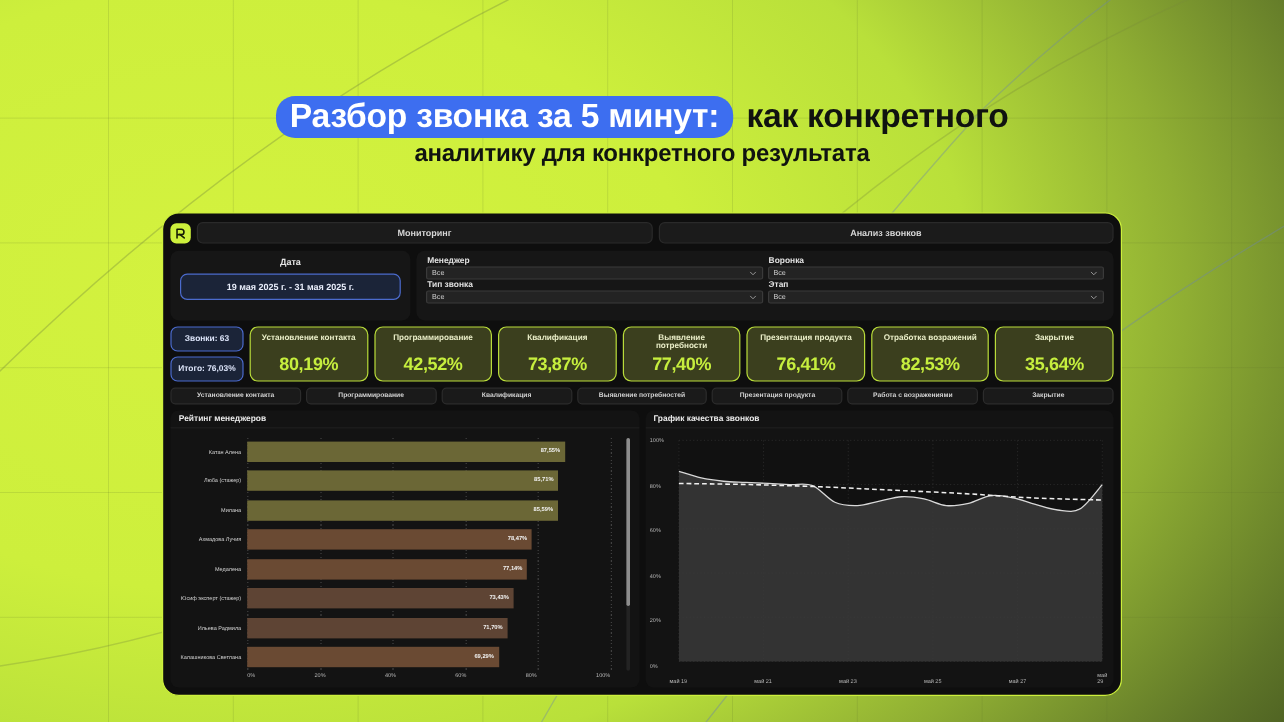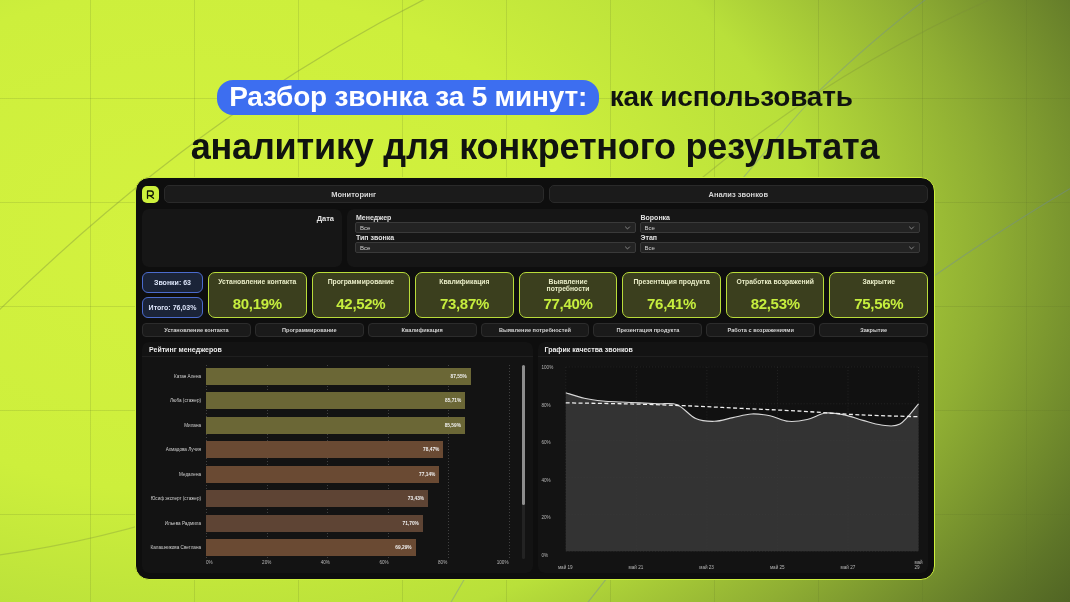--- a/index.html
+++ b/index.html
@@ -48,24 +48,24 @@
   }
   .hl-plain {
     color: #101310;
     font-size: 28px;
     font-weight: bold;
     letter-spacing: -0.2px;
     padding-left: 3px;
   }
   .hl-line2 {
     color: #101310;
-    font-size: 36px;
+    font-size: 20px;
     font-weight: bold;
     letter-spacing: -0.2px;
-    margin-top: 12px;
+    margin-top: 2px;
   }
 
   
   #app {
     position: absolute;
     left: 135px; top: 177px;
     width: 800px; height: 403px;
     background: #0e0e0e;
     border: 1.5px solid #cdf03c;
     border-radius: 14px;
@@ -93,21 +93,21 @@
     font-weight: bold;
     display: flex; align-items: center; justify-content: center;
   }
   .tab.active { background: #1d2740; border: 1px solid #4f6fd6; color: #eef2ff; }
 
   
   #filters { display: flex; gap: 5px; height: 58px; flex: 0 0 auto; }
   .fpanel { background: #161616; border-radius: 7px; padding: 5px 8px; }
   #date-panel {
     width: 200px; flex: 0 0 auto;
-    display: flex; flex-direction: column; align-items: flex-end; gap: 5px;
+    display: flex; flex-direction: column; align-items: center; gap: 5px;
   }
   .flabel { color: #e4e4e4; font-size: 7.5px; font-weight: bold; }
   #date-value {
     width: 100%; height: 22px;
     background: #1b2438;
     border: 1px solid #4b6bcd;
     border-radius: 6px;
     color: #e9eefb; font-size: 7.5px; font-weight: bold;
     display: flex; align-items: center; justify-content: center;
   }
@@ -224,41 +224,42 @@
   <div id="gridlines"></div>
   <svg id="arcs" viewBox="0 0 1070 602">
     <path d="M -60 370 Q 330 -40 780 -120" fill="none" stroke="rgba(120,140,60,0.38)" stroke-width="1.2"></path>
     <path d="M -40 560 Q 330 520 620 250 Q 830 50 1090 -40" fill="none" stroke="rgba(120,140,60,0.32)" stroke-width="1.2"></path>
     <path d="M 560 640 Q 760 360 1120 160" fill="none" stroke="rgba(110,135,165,0.45)" stroke-width="1.1"></path>
     <path d="M 430 640 Q 600 330 820 90 Q 930 -15 1020 -60" fill="none" stroke="rgba(110,135,165,0.40)" stroke-width="1.1"></path>
   </svg>
 
   <div id="headline">
     <div class="hl-line">
-      <span class="hl-hi">Разбор звонка за 5 минут:</span><span class="hl-plain"> как использовать</span>
+      <span class="hl-hi">Разбор звонка за 5 минут:</span><span class="hl-plain"> как конкретного</span>
     </div>
     <div class="hl-line hl-line2">аналитику для конкретного результата</div>
   </div>
 
   <div id="app">
 
     <div id="topnav">
       <div id="logo">
         <svg viewBox="0 0 24 24" width="13" height="13" aria-hidden="true">
           <path d="M6.5 19 V5.5 H13 a4.2 4.2 0 0 1 0 8.4 H8.5" fill="none" stroke="#141a05" stroke-width="2.4" stroke-linecap="round" stroke-linejoin="round"></path>
           <path d="M10.6 13.6 L17.6 19" fill="none" stroke="#141a05" stroke-width="2.4" stroke-linecap="round"></path>
         </svg>
       </div>
       <div class="tab">Мониторинг</div>
       <div class="tab">Анализ звонков</div>
     </div>
 
     <div id="filters">
       <div class="fpanel" id="date-panel">
         <div class="flabel">Дата</div>
+        <div id="date-value">19 мая 2025 г. - 31 мая 2025 г.</div>
       </div>
       <div class="fpanel" id="select-group">
         <div class="scol">
           <div class="slabel">Менеджер</div>
           <div class="sbox">
             <span>Все</span>
             <svg class="chev" viewBox="0 0 12 12">
                 <path d="M2 4.5 L6 8.5 L10 4.5" fill="none" stroke="#cfcfcf" stroke-width="1.3"></path>
               </svg>
           </div>
@@ -313,21 +314,21 @@
       <div class="kpi">
         <div class="kpi-title">Презентация продукта</div>
         <div class="kpi-value">76,41%</div>
       </div>
       <div class="kpi">
         <div class="kpi-title">Отработка возражений</div>
         <div class="kpi-value">82,53%</div>
       </div>
       <div class="kpi">
         <div class="kpi-title">Закрытие</div>
-        <div class="kpi-value">75,56%</div>
+        <div class="kpi-value">35,64%</div>
       </div>
     </div>
 
     <div id="stagebar">
       <div class="stagebtn">Установление контакта</div>
       <div class="stagebtn">Программирование</div>
       <div class="stagebtn">Квалификация</div>
       <div class="stagebtn">Выявление потребностей</div>
       <div class="stagebtn">Презентация продукта</div>
       <div class="stagebtn">Работа с возражениями</div>

